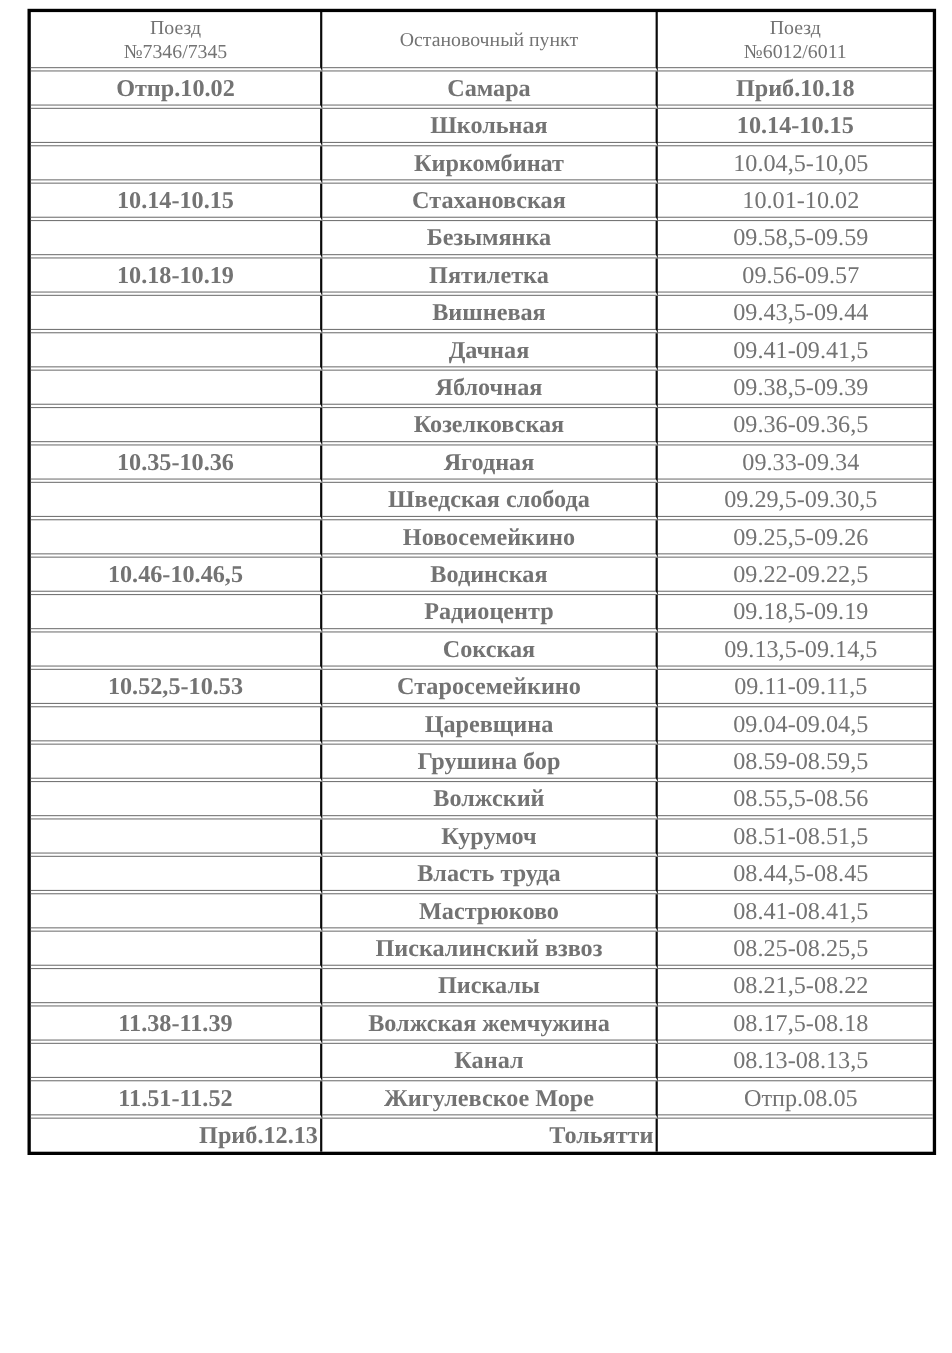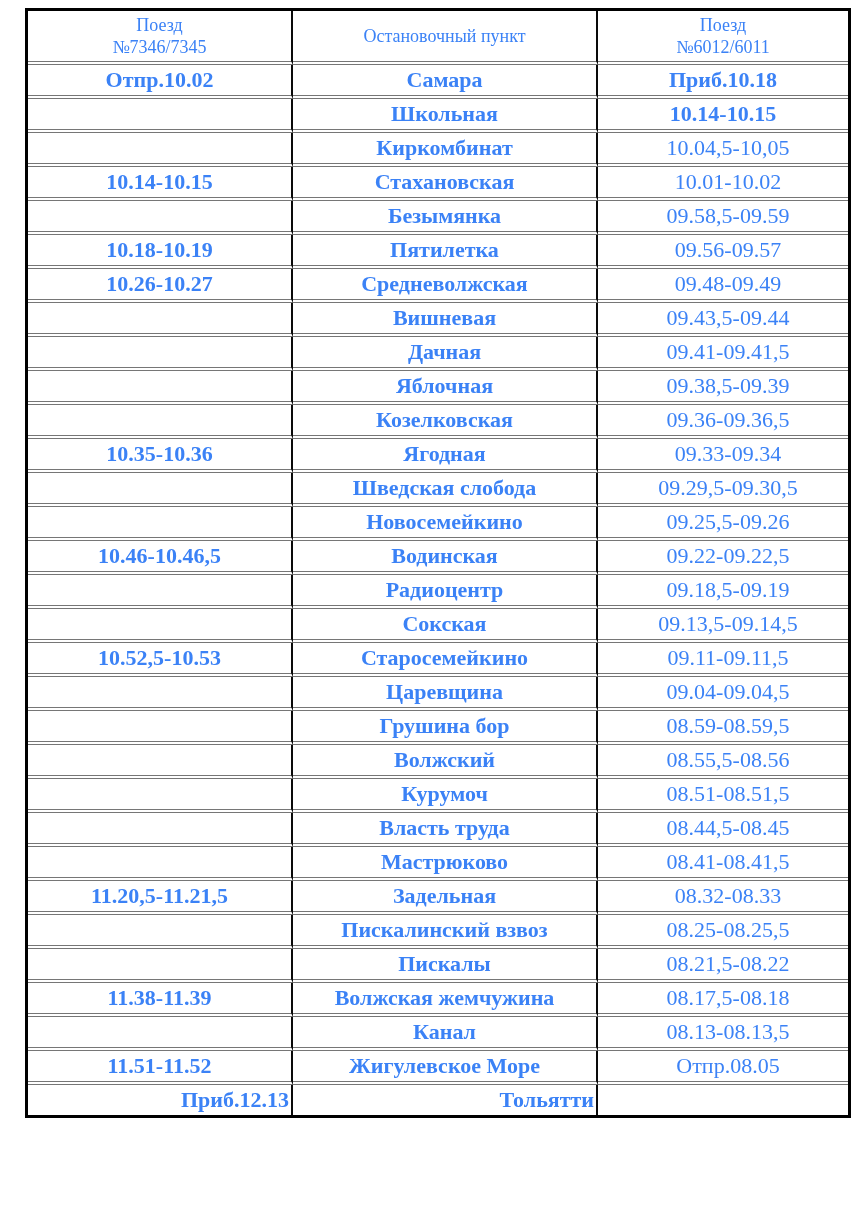--- a/index.html
+++ b/index.html
@@ -6,21 +6,21 @@
     margin: 0;
     padding: 0;
     background: #ffffff;
   }
   .page {
     position: relative;
     width: 865px;
     height: 1230px;
     background: #ffffff;
     font-family: "Liberation Serif", "DejaVu Serif", serif;
-    color: #3b82f6;
+    color: #737373;
     overflow: hidden;
     border-radius: 21px;
   }
   table.timetable {
     position: absolute;
     left: 25px;
     top: 8px;
     width: 820px;
     border-collapse: separate;
     border-spacing: 0;
@@ -123,25 +123,20 @@
     <td>Безымянка</td>
     <td class="regular">09.58,5-09.59</td>
   </tr>
 
   <tr>
     <td>10.18-10.19</td>
     <td>Пятилетка</td>
     <td class="regular">09.56-09.57</td>
   </tr>
 
-  <tr>
-    <td>10.26-10.27</td>
-    <td>Средневолжская</td>
-    <td class="regular">09.48-09.49</td>
-  </tr>
 
   <tr>
     <td></td>
     <td>Вишневая</td>
     <td class="regular">09.43,5-09.44</td>
   </tr>
 
   <tr>
     <td></td>
     <td>Дачная</td>
@@ -232,25 +227,20 @@
     <td class="regular">08.44,5-08.45</td>
   </tr>
 
   <tr>
     <td></td>
     <td>Мастрюково</td>
     <td class="regular">08.41-08.41,5</td>
   </tr>
 
 
-  <tr>
-    <td>11.20,5-11.21,5</td>
-    <td>Задельная</td>
-    <td class="regular">08.32-08.33</td>
-  </tr>
 
   <tr>
     <td></td>
     <td>Пискалинский взвоз</td>
     <td class="regular">08.25-08.25,5</td>
   </tr>
 
   <tr>
     <td></td>
     <td>Пискалы</td>

